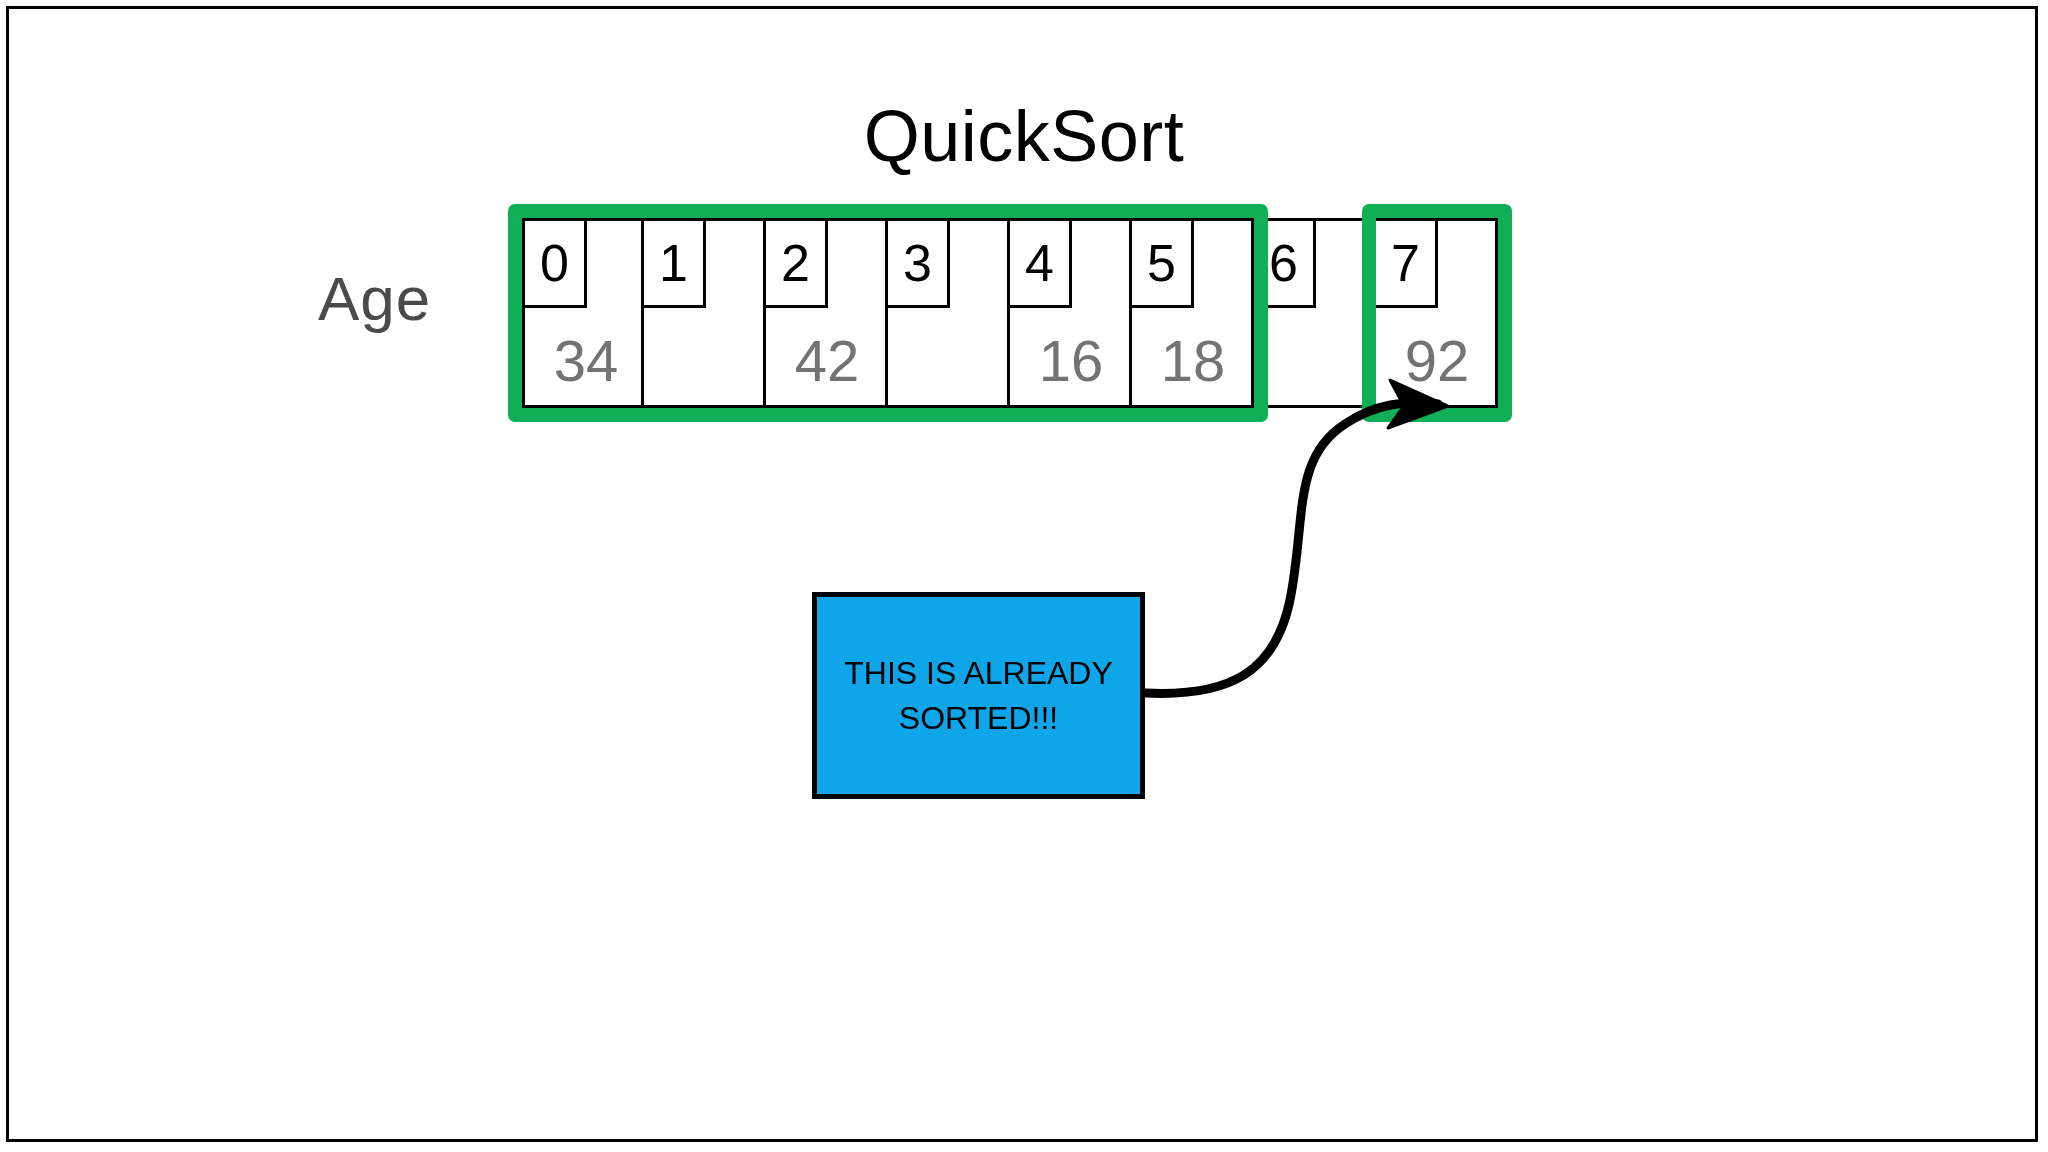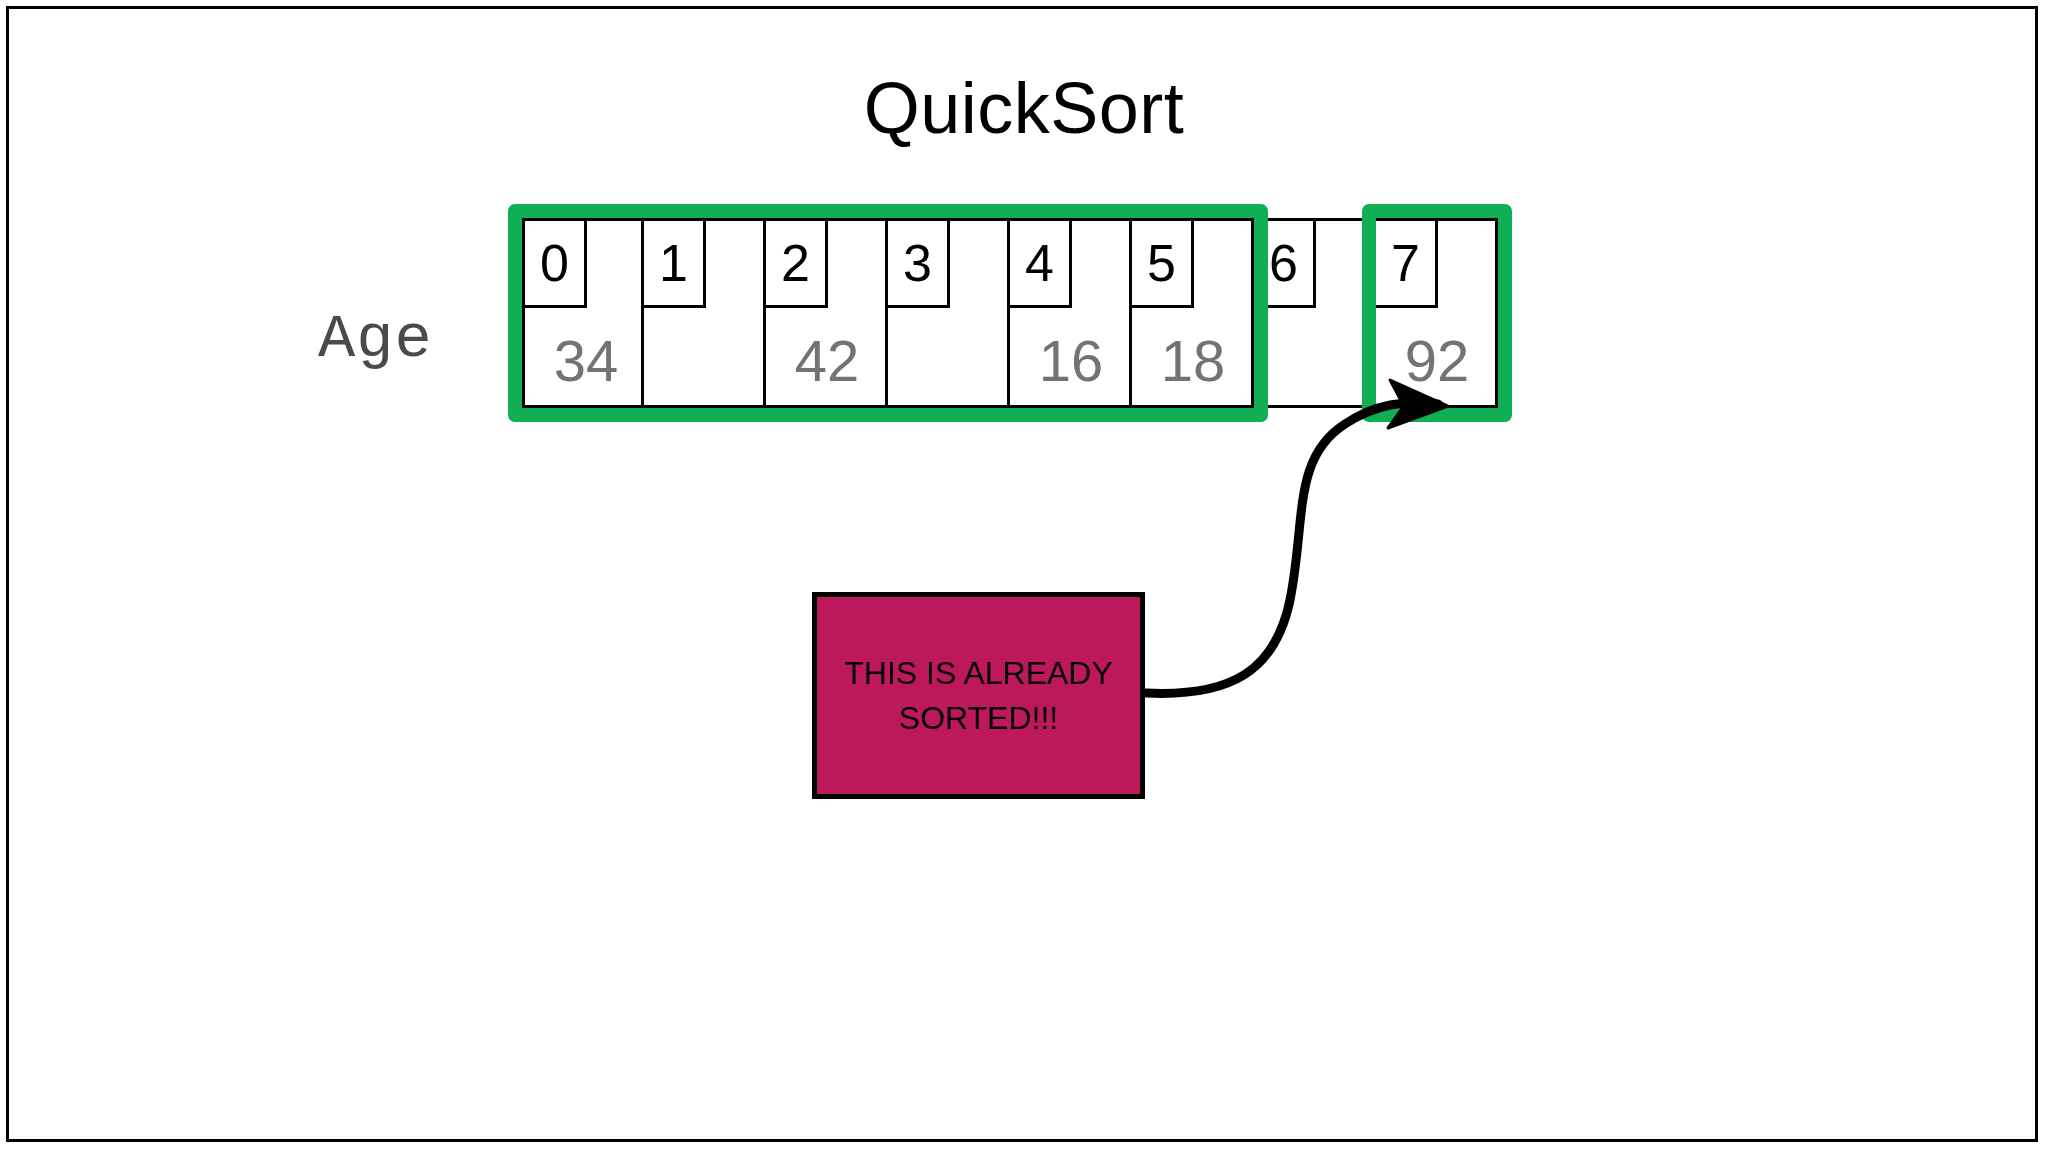--- a/index.html
+++ b/index.html
@@ -24,42 +24,41 @@
     height: 1136px;
     border: 3px solid #000000;
     box-sizing: border-box;
     pointer-events: none;
   }
 
   
   #title {
     position: absolute;
     left: 0;
-    top: 72px;
+    top: 100px;
     width: 2048px;
     text-align: center;
     font-size: 72px;
     font-weight: 400;
     color: #000000;
     letter-spacing: 0.5px;
     line-height: 1;
   }
 
   
   #row-label {
     position: absolute;
     left: 318px;
     top: 268px;
     font-size: 62px;
     color: #4a4a4a;
     font-weight: 300;
-    font-family: Liberation Mono, monospace;
+    font-family: Liberation Sans, sans-serif;
     letter-spacing: 1px;
     line-height: 1;
-    margin-top: 41px;
   }
 
   
   #array {
     position: absolute;
     left: 522px;
     top: 218px;
     height: 190px;
   }
   .cell {
@@ -124,21 +123,21 @@
 
   
   #note {
     position: absolute;
     left: 812px;
     top: 592px;
     width: 333px;
     height: 207px;
     box-sizing: border-box;
     border: 5px solid #000000;
-    background: #be185d;
+    background: #0ea5e9;
     display: flex;
     align-items: center;
     justify-content: center;
   }
   #note-text {
     font-size: 32px;
     line-height: 1.38;
     color: #000000;
     text-align: center;
     white-space: pre-line;

